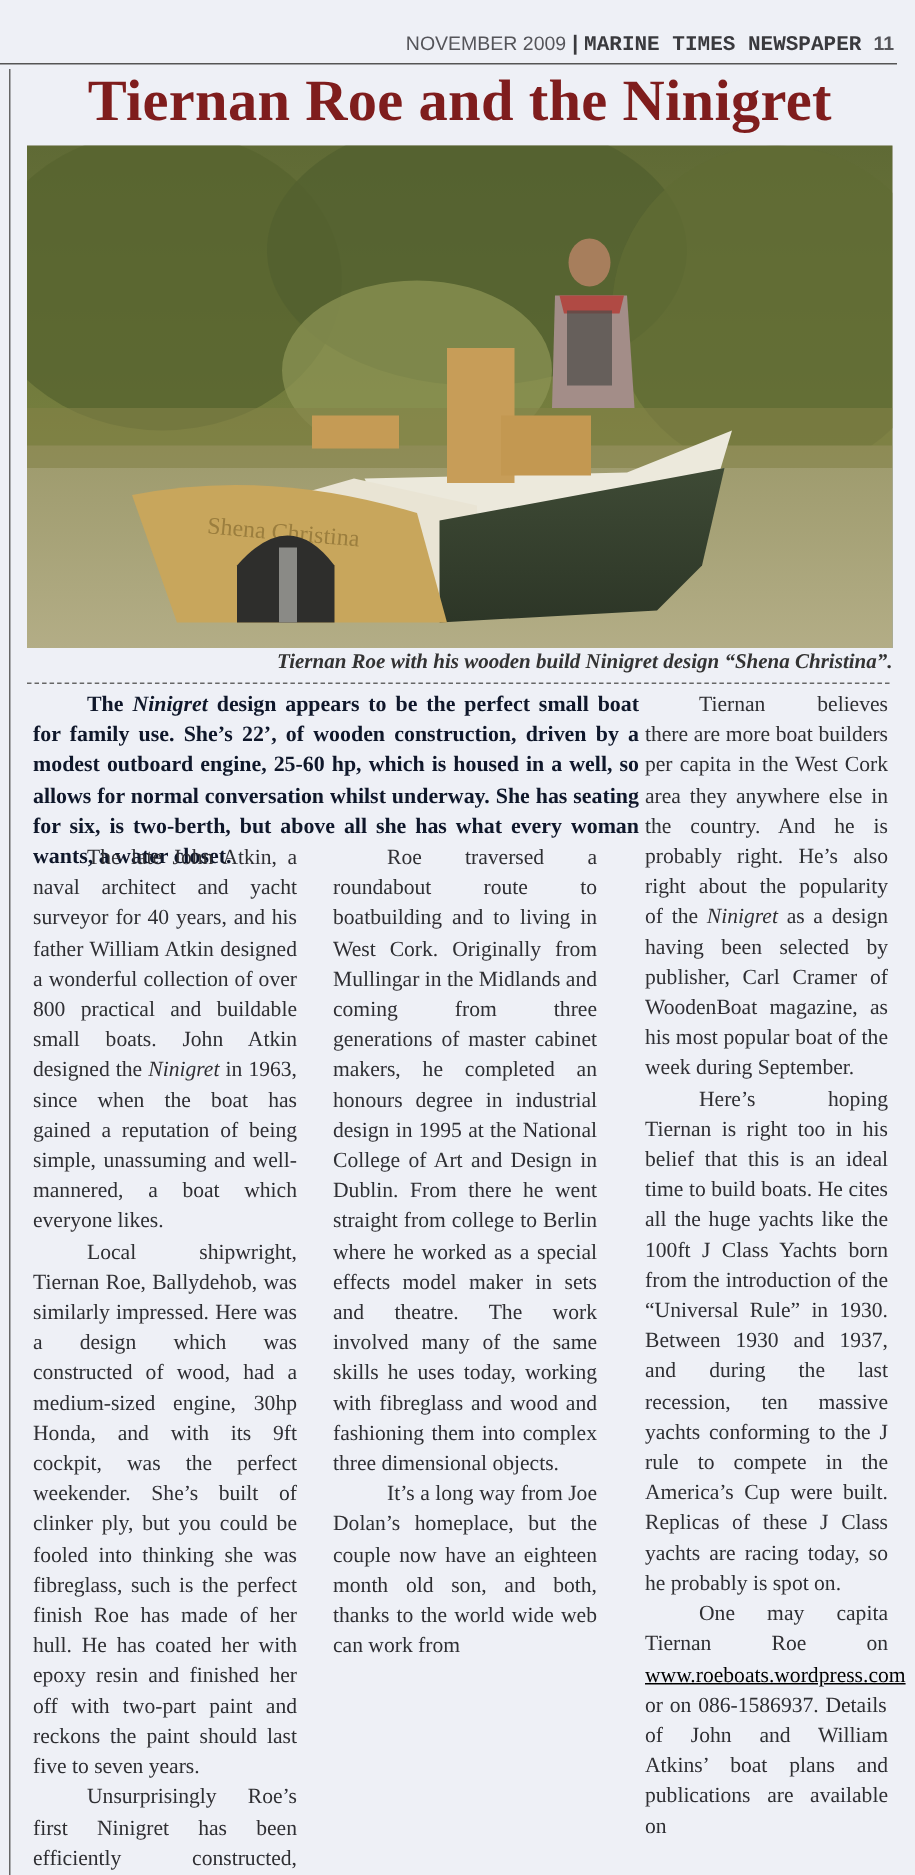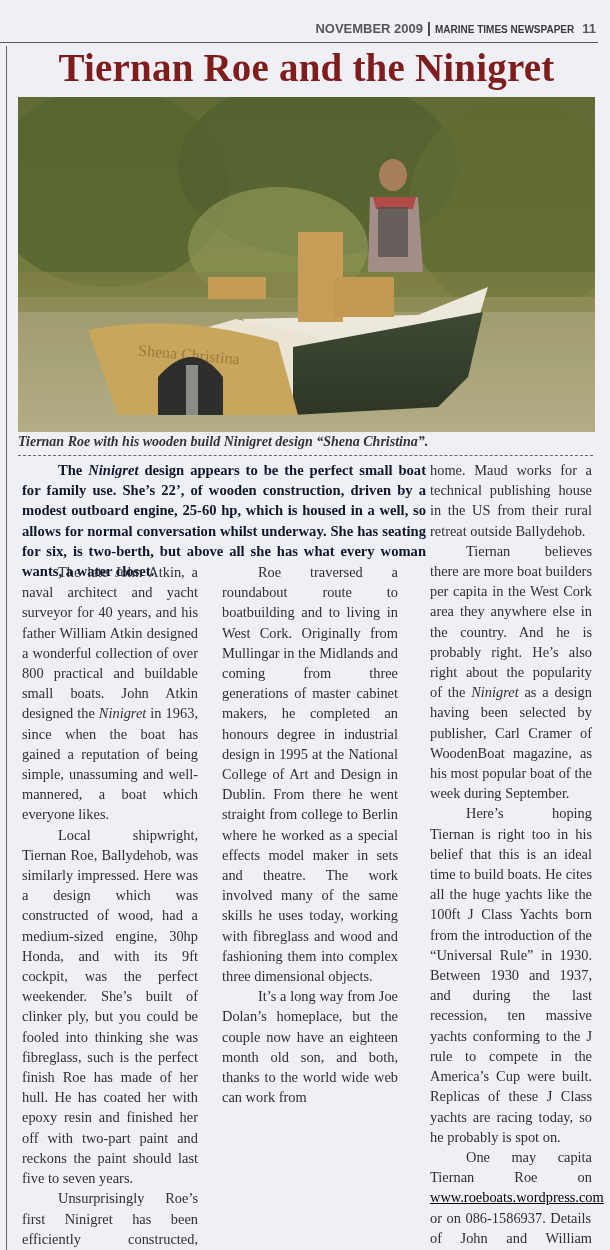--- a/index.html
+++ b/index.html
@@ -1,27 +1,27 @@
 <!DOCTYPE html>
 <html><head>
 <meta charset="utf-8">
 <style>
   html,body{margin:0;padding:0;}
   body{width:610px;height:1250px;background:#eef0f6;position:relative;overflow:hidden;font-family:"Liberation Serif","DejaVu Serif",serif;color:#2a2a2e;}
   .page-header{position:absolute;top:20px;right:14px;font-size:14px;line-height:16px;white-space:nowrap;color:#3a3a3e;}
-  .page-header .date{font-family:"Liberation Sans","DejaVu Sans",sans-serif;font-weight:bold;color:#55555a;font-size:13px;}
+  .page-header .date{font-family:"Liberation Sans","DejaVu Sans",sans-serif;font-weight:normal;color:#55555a;font-size:13px;}
   .page-header .sep{font-family:"Liberation Sans",sans-serif;margin:0 4px;font-weight:bold;}
-  .page-header .paper{font-family:Liberation Sans, sans-serif;font-weight:bold;font-size:10px;}
+  .page-header .paper{font-family:Liberation Mono, monospace;font-weight:bold;font-size:14px;}
   .page-header .num{font-family:"Liberation Sans",sans-serif;font-weight:bold;color:#55555a;margin-left:8px;font-size:13px;}
   .top-rule{position:absolute;top:42px;left:0;width:598px;height:1px;background:#555;}
   .left-rule{position:absolute;top:46px;left:6px;width:1px;height:1204px;background:#666;}
   .headline{position:absolute;top:44px;left:18px;width:577px;text-align:center;font-weight:bold;font-size:39px;line-height:48px;color:#7f1d1d;letter-spacing:0.2px;}
   .photo{position:absolute;top:97px;left:18px;width:577px;height:335px;overflow:hidden;background:#6e7146;}
   .photo svg{display:block;}
-  .caption{position:absolute;top:432px;left:18px;width:577px;text-align:left;font-style:italic;font-weight:bold;font-size:14px;line-height:20px;color:#333;}
+  .caption{position:absolute;top:432px;left:18px;width:577px;text-align:right;font-style:italic;font-weight:bold;font-size:14px;line-height:20px;color:#333;}
   .dotted-rule{position:absolute;top:455px;left:18px;width:575px;border-top:1px dashed #666;}
   .lead{position:absolute;top:460px;left:22px;width:404px;font-weight:bold;font-size:14.6px;line-height:20.2px;text-align:justify;color:#0f172a;}
   .lead p{margin:0;text-indent:36px;}
   .col{position:absolute;font-size:14.4px;line-height:20.2px;text-align:justify;color:#2f2f33;}
   .col p{margin:0;text-indent:36px;}
   .col p.cont{text-indent:0;}
   .col1{top:562px;left:22px;width:176px;}
   .col2{top:562px;left:222px;width:176px;}
   .col3{top:460px;left:430px;width:162px;}
   .link{text-decoration:underline;color:#000000;}
@@ -96,18 +96,17 @@
   <p>Local shipwright, Tiernan Roe, Ballydehob, was similarly impressed. Here was a design which was constructed of wood, had a medium-sized engine, 30hp Honda, and with its 9ft cockpit, was the perfect weekender.  She’s built of clinker ply, but you could be fooled into thinking she was fibreglass, such is the perfect finish Roe has made of her hull. He has coated her with epoxy resin and finished her off with two-part paint and reckons the paint should last five to seven years.</p>
   <p>Unsurprisingly Roe’s first Ninigret has been efficiently constructed, trialled, launched and is being enjoyed by his client from Ahakista on the Sheep’s Head Peninsula.  Tiernan of</p>
 </div>
 
 <div class="col col2">
   <p>Roe traversed a roundabout route to boatbuilding and to living in West Cork. Originally from Mullingar in the Midlands and coming from three generations of master cabinet makers, he completed an honours degree in industrial design in 1995 at the National College of Art and Design in Dublin.  From there he went straight from college to Berlin where he worked as a special effects model maker in sets and theatre.  The work involved many of the same skills he uses today, working with fibreglass and wood and fashioning them into complex three dimensional objects.</p>
   <p>It’s a long way from Joe Dolan’s homeplace, but the couple now have an eighteen month old son, and both, thanks to the world wide web can work from</p>
 </div>
 
 <div class="col col3">
-  <p class="cont">home.  Maud works for a technical publishing house in the US from their rural retreat outside Ballydehob.</p>
   <p><span>Tiernan believes there are more boat builders per capita in the West Cork area they anywhere else in the country.  And he is probably right.  He’s also right about the popularity of the </span><i>Ninigret</i><span> as a design having been selected by publisher, Carl Cramer of WoodenBoat magazine, as his most popular boat of the week during September.</span></p>
   <p>Here’s hoping Tiernan is right too in his belief that this is an ideal time to build boats.  He cites all the huge yachts like the 100ft J Class Yachts born from the introduction of the “Universal Rule” in 1930.  Between 1930 and 1937, and during the last recession, ten massive yachts conforming to the J rule to compete in the America’s Cup were built. Replicas of these J Class yachts are racing today, so he probably is spot on.</p>
   <p><span>One may capita Tiernan Roe on </span><span class="link">www.roeboats.wordpress.com</span><span> or on 086-1586937.  Details of John and William Atkins’ boat plans and publications are available on </span></p>
 
 </div>
 
 </body></html>

